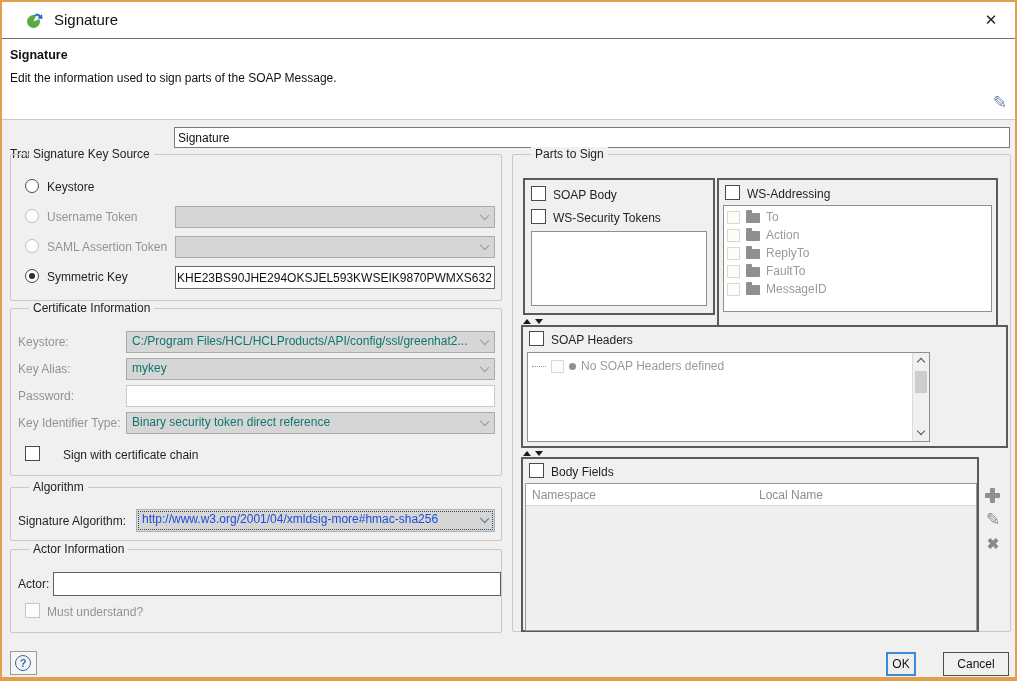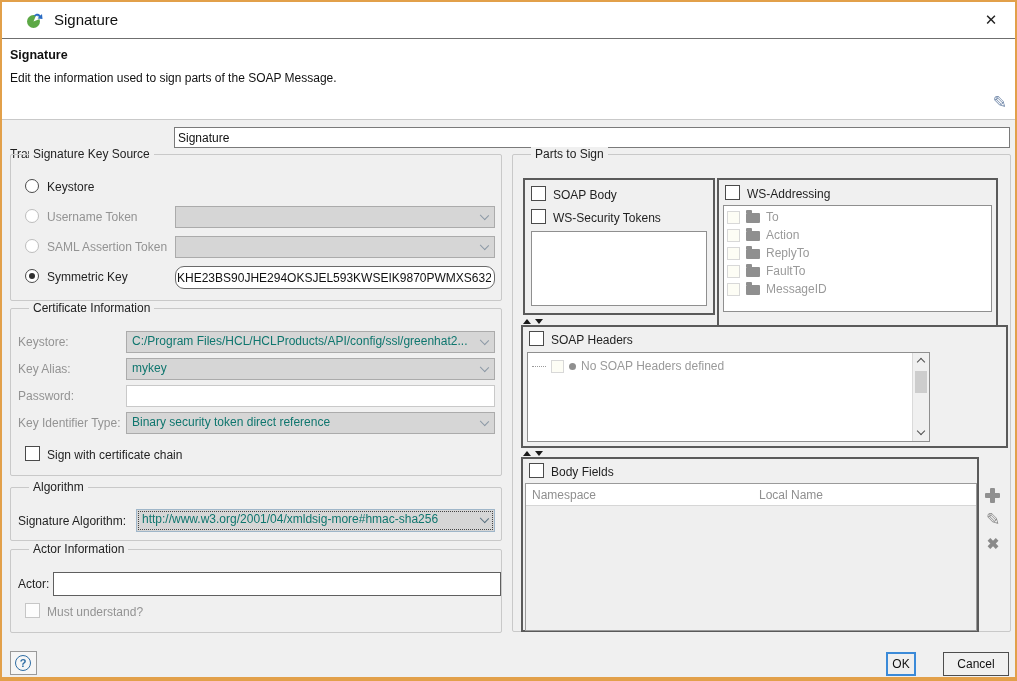--- a/index.html
+++ b/index.html
@@ -28,21 +28,21 @@
   
   .lbl { position:absolute; white-space:nowrap; }
   .lbl.dis { color:#939393; }
   input.txt { position:absolute; border:1px solid #7A7A7A; background:#fff; font:12px "Liberation Sans",sans-serif;
     padding:1px 3px; color:#111; }
   input.txt.light { border-color:#C9C9C9; }
   .combo { position:absolute; background:#D6D6D6; border:1px solid #ABABAB; color:#0f766e;
     padding:2px 20px 2px 5px; white-space:nowrap; overflow:hidden; height:22px; }
   .combo .chev { position:absolute; right:6px; top:7px; width:7px; height:7px;
     border-right:1px solid #8b98a5; border-bottom:1px solid #8b98a5; transform:rotate(45deg) scaleY(0.9); margin-top:-2px; }
-  .combo.focus { color:#0f766e; border-color:#9FB6C9; outline:1px dotted #444; outline-offset:-3px; }
+  .combo.focus { color:#1d4ed8; border-color:#9FB6C9; outline:1px dotted #444; outline-offset:-3px; }
   .combo.focus .chev { border-color:#58707f; }
 
   .group { position:absolute; border:1px solid #C9C9C9; border-radius:2px; }
   .group-title { position:absolute; top:-8px; left:18px; background:#F0F0F0; padding:0 4px; color:#222; }
 
   .radio { position:absolute; width:14px; height:14px; border:1px solid #4A4A4A; border-radius:50%; background:#fff; }
   .radio.dis { border-color:#BDBDBD; }
   .radio.checked::after { content:""; position:absolute; left:3px; top:3px; width:6px; height:6px;
     border-radius:50%; background:#2F2F2F; }
 
@@ -139,21 +139,21 @@
       </div>
 
     <span class="radio dis" style="left:14px; top:84px;"></span>
     <span class="lbl dis" style="left:36px; top:85px;">SAML Assertion Token</span>
     <div class="combo" style="left:164px; top:81px; width:320px;">
         <span class="chev"></span>
       </div>
 
     <span class="radio checked" style="left:14px; top:114px;"></span>
     <span class="lbl" style="left:36px; top:115px;">Symmetric Key</span>
-    <input class="txt" style="left: 164px; top: 111px; width: 320px; height: 23px; border-color: rgb(106, 106, 106); padding-left: 1px; border-radius: 9px;" value="KHE23BS90JHE294OKSJEL593KWSEIK9870PWMXS632">
+    <input class="txt" style="left: 164px; top: 111px; width: 320px; height: 23px; border-color: rgb(106, 106, 106); padding-left: 1px;" value="KHE23BS90JHE294OKSJEL593KWSEIK9870PWMXS632">
   </div>
 
   <div class="group" style="left:8px; top:306px; width:492px; height:168px;">
     <span class="group-title">Certificate Information</span>
 
     <span class="lbl dis" style="left:7px; top:26px;">Keystore:</span>
     <div class="combo" style="left:115px; top:22px; width:369px;">
       <span>C:/Program Files/HCL/HCLProducts/API/config/ssl/greenhat2...</span>
       <span class="chev"></span>
     </div>
@@ -167,21 +167,21 @@
     <span class="lbl dis" style="left:7px; top:80px;">Password:</span>
     <input class="txt light" style="left: 115px; top: 76px; width: 369px; height: 22px;" value="">
 
     <span class="lbl dis" style="left:7px; top:107px;">Key Identifier Type:</span>
     <div class="combo" style="left:115px; top:103px; width:369px;">
       <span>Binary security token direct reference</span>
       <span class="chev"></span>
     </div>
 
     <span class="cb" style="left:14px; top:137px;"></span>
-    <span class="lbl" style="left:36px; top:139px;">Sign with certificate chain</span>
+    <span class="lbl" style="left:52px; top:139px;">Sign with certificate chain</span>
   </div>
 
   <div class="group" style="left:8px; top:485px; width:492px; height:54px;">
     <span class="group-title">Algorithm</span>
     <span class="lbl" style="left:7px; top:26px;">Signature Algorithm:</span>
     <div class="combo focus" style="left:125px; top:21px; width:359px; height:23px;">
       <span>http://www.w3.org/2001/04/xmldsig-more#hmac-sha256</span>
       <span class="chev"></span>
     </div>
   </div>

